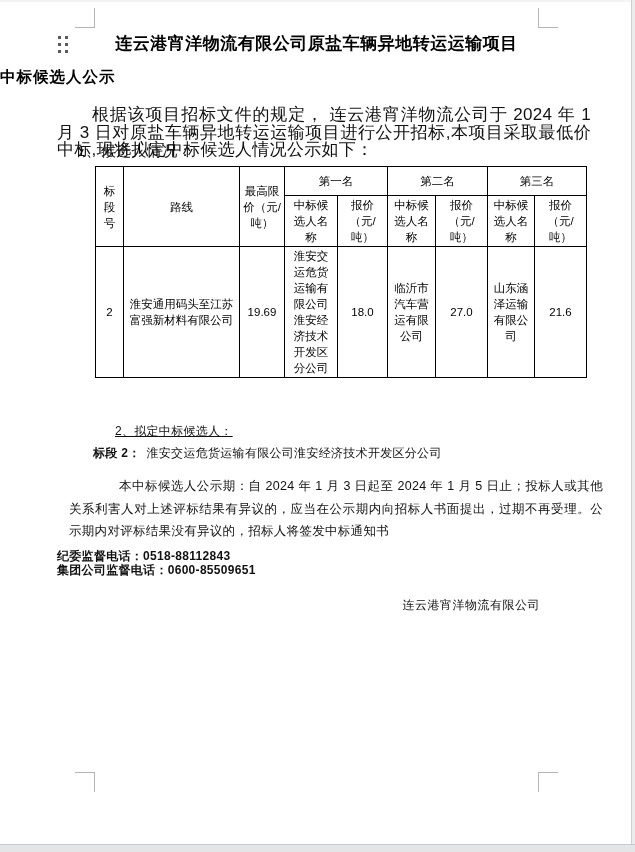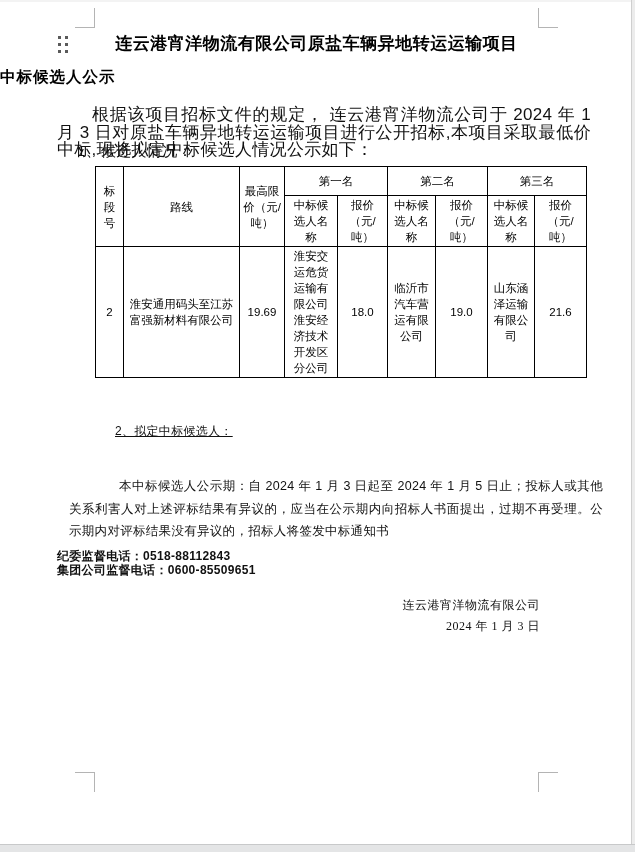--- a/index.html
+++ b/index.html
@@ -57,21 +57,21 @@
   .note   { position:absolute; left:95px;  top:399px; margin:0; font-size:12px; letter-spacing:0.3px; }
   .sec2   { position:absolute; left:115px; top:423px; margin:0; font-size:12px; letter-spacing:0.3px;text-decoration:underline; }
   .winner { position:absolute; left:93px;  top:445px; margin:0; font-size:12px; letter-spacing:0.3px; }
   .winner .lbl { font-weight:bold; margin-right:6px; }
   .publicity {
     position:absolute; left:57px; top:463px; width:534px; margin:12px;
     font-size:12.5px; line-height:22.5px; text-align:justify;
     text-indent:50px; letter-spacing:0.3px;
   }
   .phones { position:absolute; left:57px; top:550px; font-size:12px; font-weight:bold; line-height:13.5px; letter-spacing:0.3px; }
-  .sig    { position:absolute; left:57px; top:595px; width:483px; text-align:right; font-size:12px; line-height:20.5px; letter-spacing:0.5px;font-family:Liberation Serif, serif; }
+  .sig    { position:absolute; left:57px; top:595px; width:483px; text-align:right; font-size:12px; line-height:20.5px; letter-spacing:0.5px; }
 </style>
 </head>
 <body>
 
 <div class="page">
 
   <div class="edge-top"></div>
 
   <div class="crop tl"></div>
   <div class="crop tr"></div>
@@ -149,41 +149,43 @@
 限公司
 淮安经
 济技术
 开发区
 分公司</td>
         <td>18.0</td>
         <td class="pre">临沂市
 汽车营
 运有限
 公司</td>
-        <td>19.0</td>
+        <td>27.0</td>
         <td class="pre">山东涵
 泽运输
 有限公
 司</td>
         <td>21.6</td>
       </tr>
     </tbody>
   </table>
 
   <p class="sec2">2、拟定中标候选人：</p>
 
+  <p class="winner">
+    <span class="lbl">标段 2：</span><span>淮安交运危货运输有限公司淮安经济技术开发区分公司</span>
+  </p>
 
   <p class="publicity">本中标候选人公示期：自 2024 年 1 月 3 日起至 2024 年 1 月 5 日止；投标人或其他关系利害人对上述评标结果有异议的，应当在公示期内向招标人书面提出，过期不再受理。公示期内对评标结果没有异议的，招标人将签发中标通知书</p>
 
   <div class="phones">
     <div>纪委监督电话：0518-88112843</div>
     <div>集团公司监督电话：0600-85509651</div>
   </div>
 
   <div class="sig">
     <div>连云港宵洋物流有限公司</div>
-    <div>2024 年 1 月 3 日</div>
   </div>
 
   <div class="edge-right"></div>
   <div class="edge-bottom"></div>
 
 </div>
 
 </body></html>

